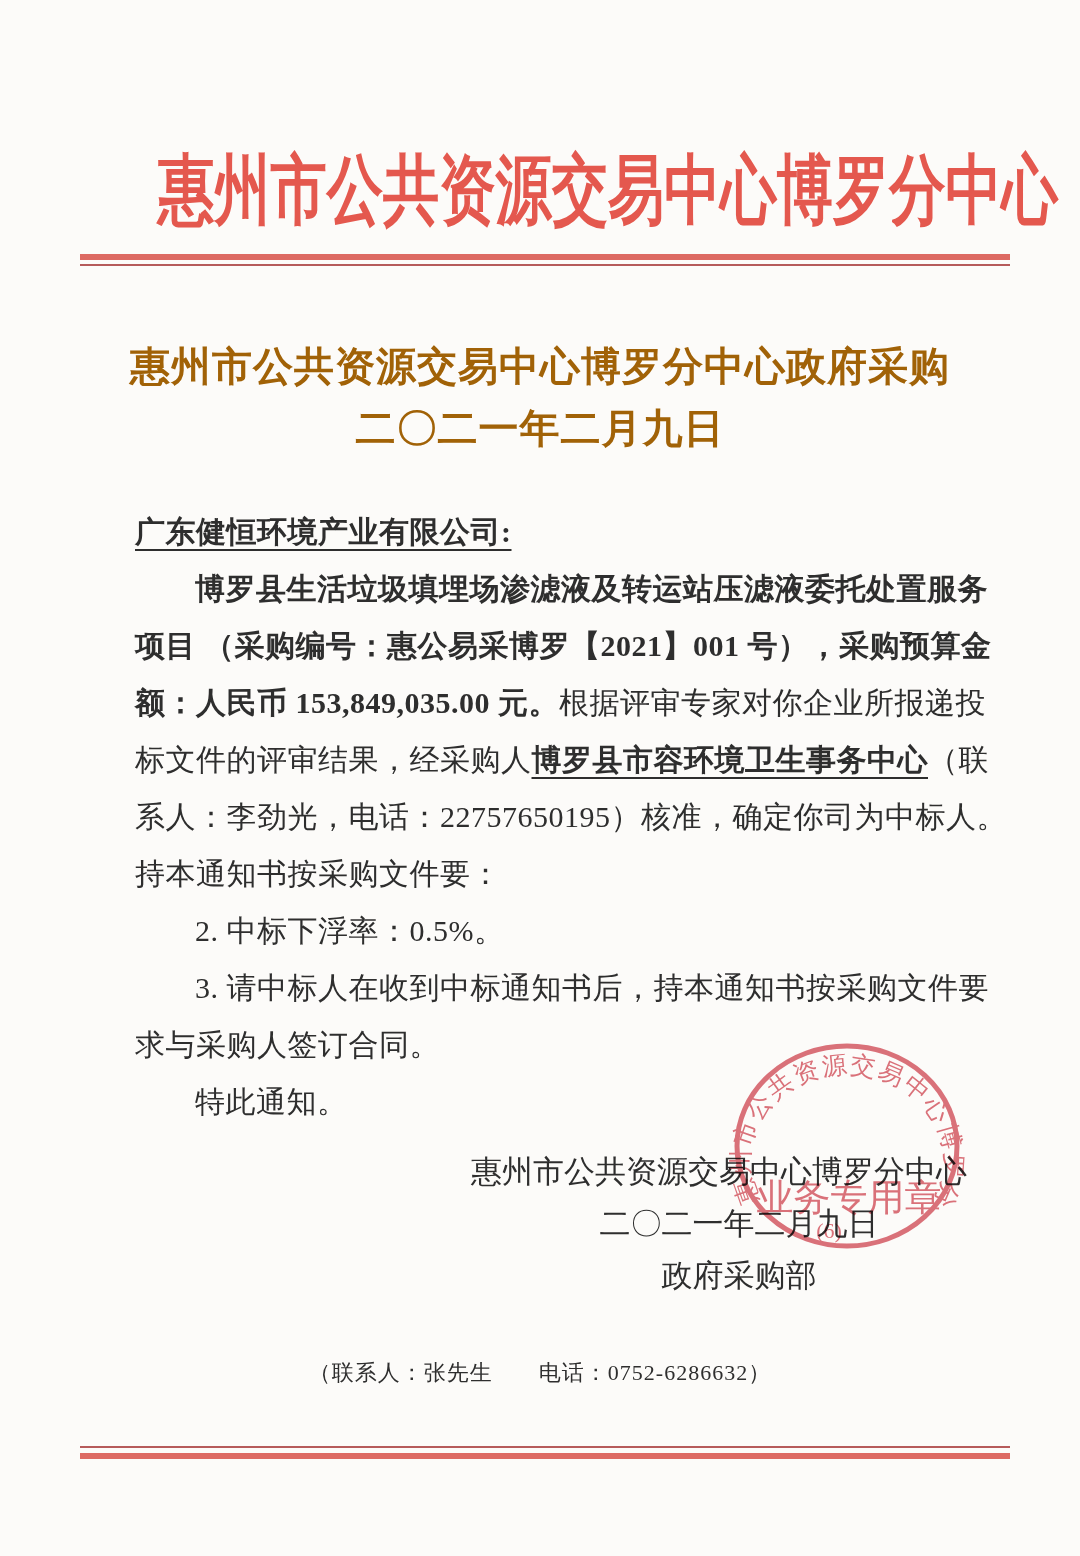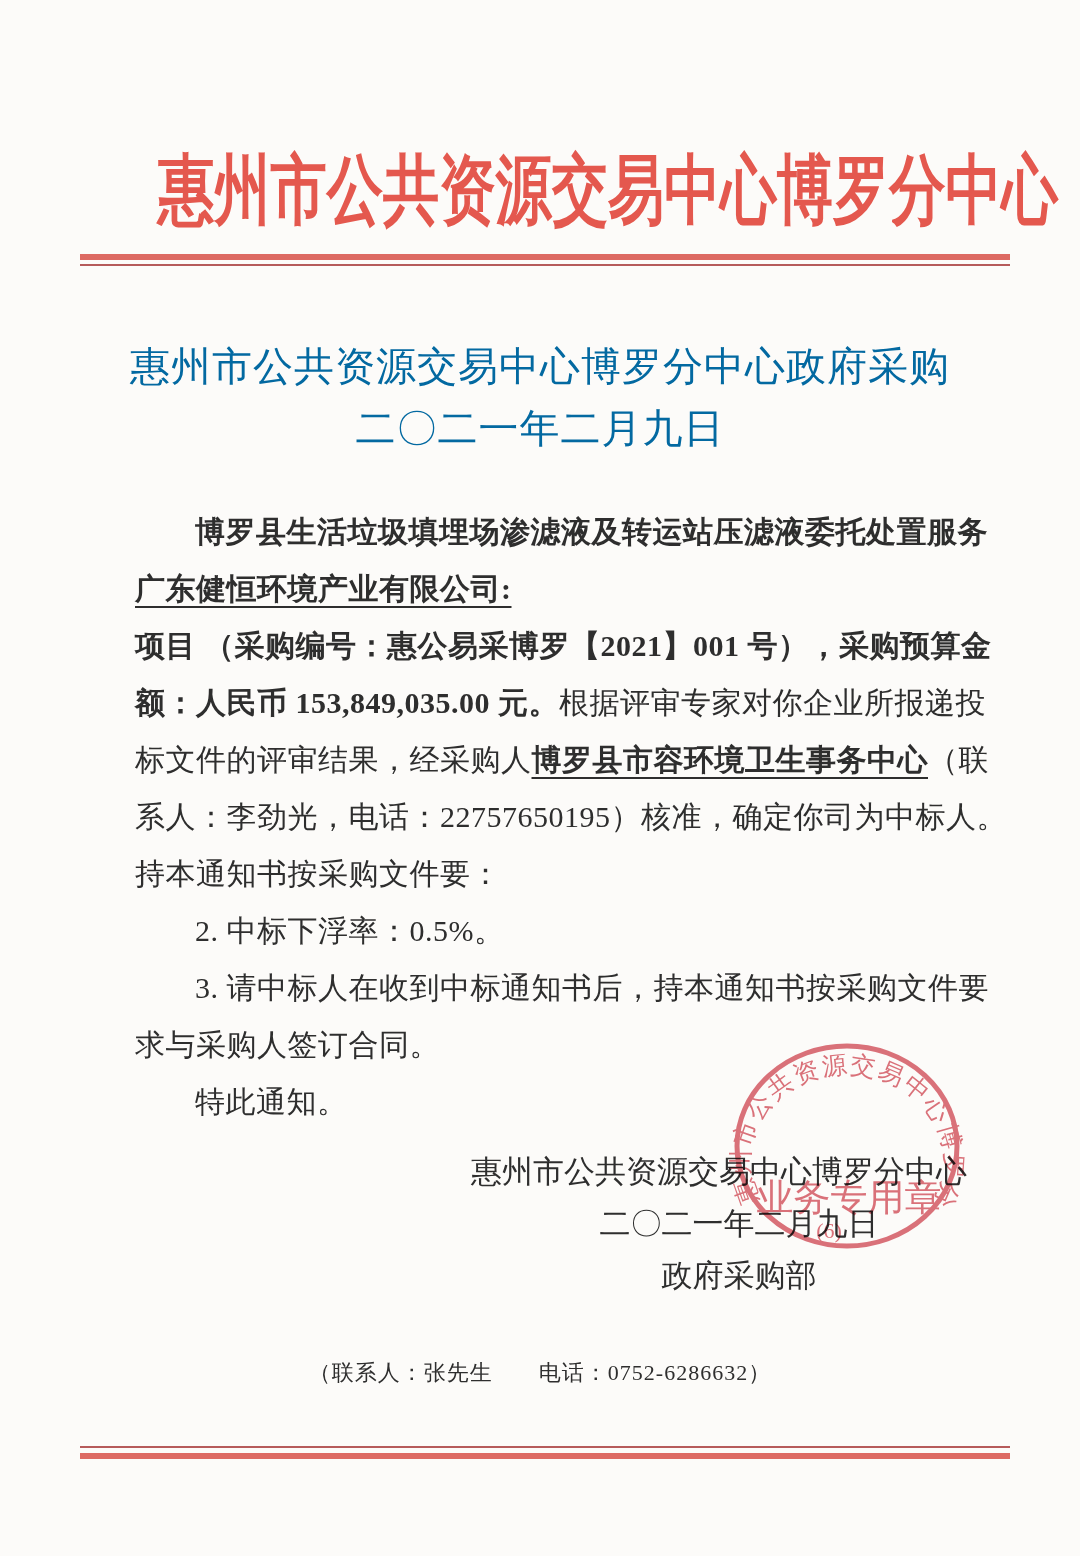--- a/index.html
+++ b/index.html
@@ -34,22 +34,22 @@
   .rule.thick{height:6px;background:var(--rule-red);}
   .rule.thin{height:2px;background:var(--rule-dark);}
   .rule.top-thick{top:254px;}
   .rule.top-thin{top:264px;}
   .rule.bot-thin{top:1446px;}
   .rule.bot-thick{top:1453px;}
   
   .doc-title{
     position:absolute;top:336px;left:70px;right:70px;
     text-align:center;
-    font-size:40px;font-weight:normal;line-height:62px;
-    color:#0369a1;
+    font-size:40px;font-weight:bold;line-height:62px;
+    color:#a16207;
     letter-spacing:1px;
   }
   
   .body-block{
     position:absolute;top:503px;left:135px;width:818px;
     font-size:30px;line-height:57px;
     letter-spacing:0.5px;
   }
   .ln{white-space:nowrap;}
   .ind{text-indent:60px;}
@@ -90,25 +90,25 @@
   </div>
   <div class="rule thick top-thick"></div>
   <div class="rule thin top-thin"></div>
 
   <div class="doc-title">
     <div>惠州市公共资源交易中心博罗分中心政府采购</div>
     <div>二〇二一年二月九日</div>
   </div>
 
   <div class="body-block">
+    <div class="ln">
+      <span class="b u">广东健恒环境产业有限公司:</span>
+    </div>
     <div class="ln ind">
       <span class="b">博罗县生活垃圾填埋场渗滤液及转运站压滤液委托处置服务</span>
-    </div>
-    <div class="ln">
-      <span class="b u">广东健恒环境产业有限公司:</span>
     </div>
     <div class="ln">
       <span class="b">项目 （采购编号：惠公易采博罗【2021】001 号），采购预算金</span>
     </div>
     <div class="ln">
       <span class="b">额：人民币 153,849,035.00 元。</span><span>根据评审专家对你企业所报递投</span>
     </div>
     <div class="ln">
       <span>标文件的评审结果，经采购人</span><span class="b u">博罗县市容环境卫生事务中心</span><span>（联</span>
     </div>

